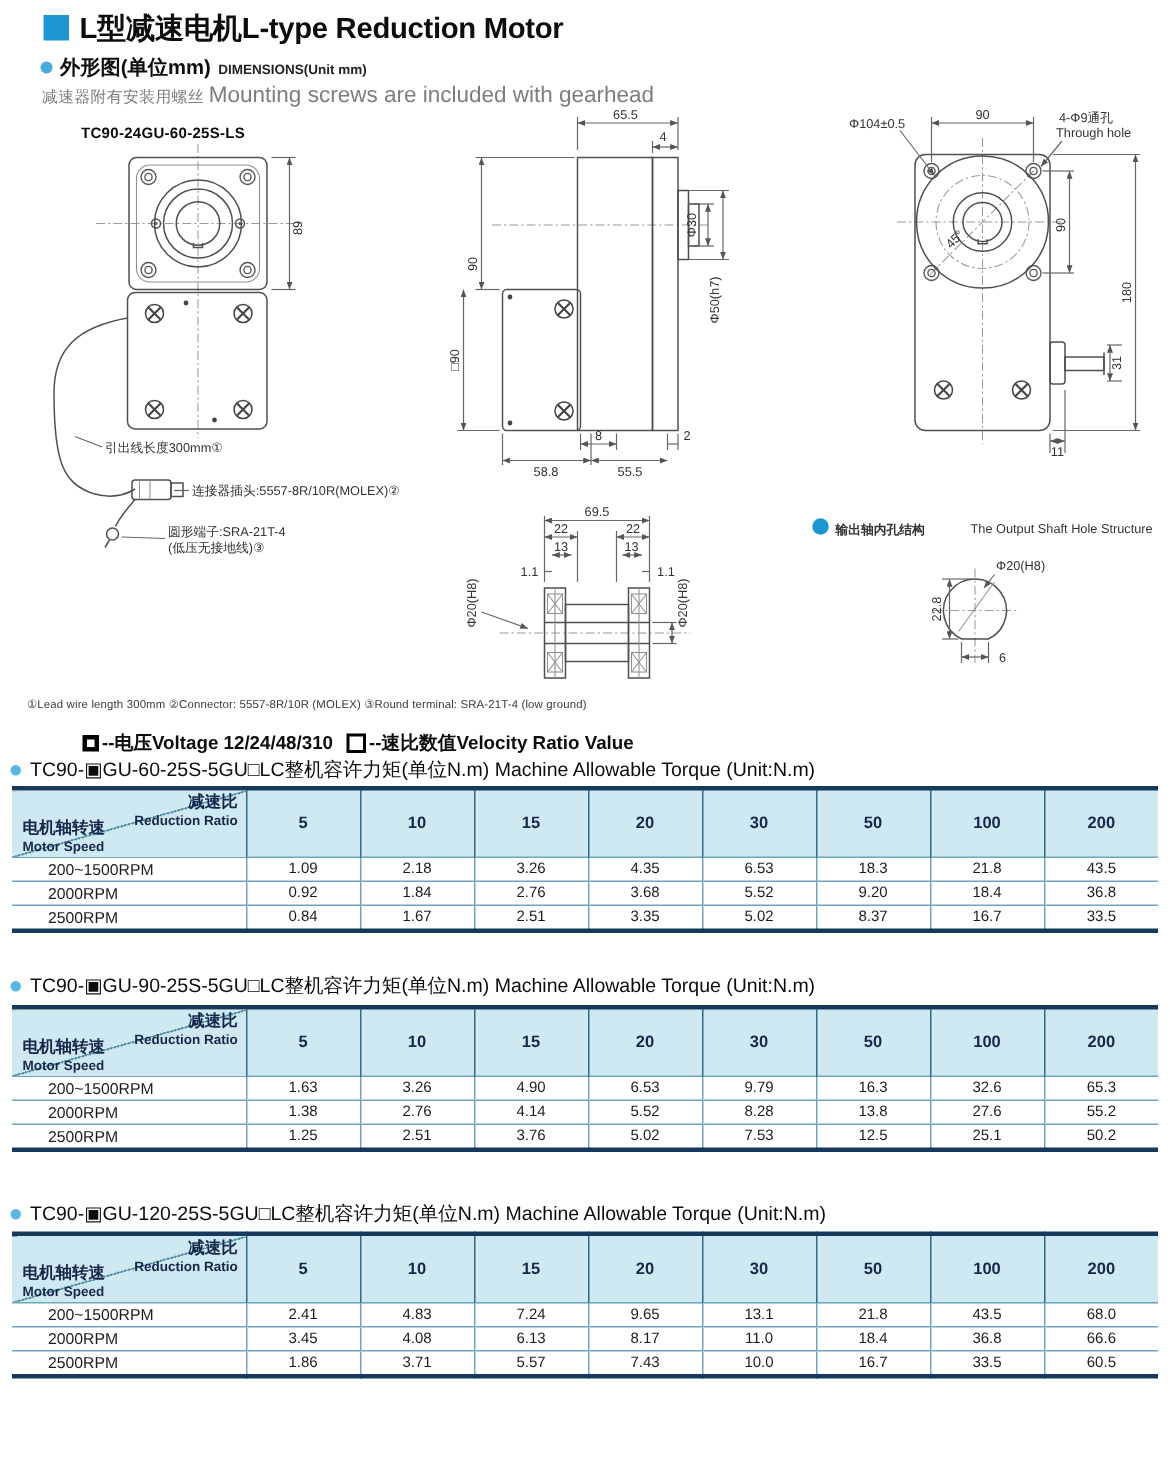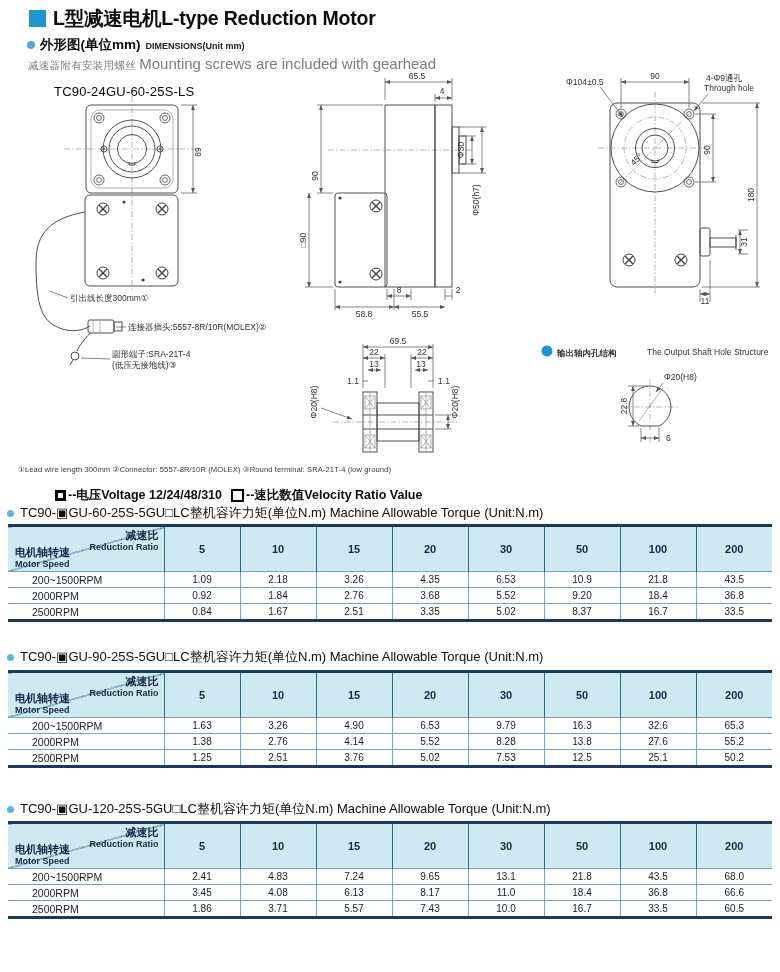--- a/index.html
+++ b/index.html
@@ -11,21 +11,21 @@
   .title-row{top:5px;left:29px;display:flex;align-items:center;gap:7px;}
   .title-sq{width:17px;height:17px;background:#1b96d3;flex:0 0 auto;}
   h1{font-size:19.5px;font-weight:bold;margin:0;color:#0d0d0d;letter-spacing:-0.2px;}
 
   .dims-heading{top:36px;left:27px;display:flex;align-items:baseline;gap:5px;}
   .dot-lg{width:8px;height:8px;border-radius:50%;background:#45aadd;align-self:center;flex:0 0 auto;}
   .dh-zh{font-size:13.5px;font-weight:bold;color:#0d0d0d;}
   .dh-en{font-size:9px;font-weight:bold;color:#222;}
   .dims-sub{top:55px;left:28px;font-size:10.5px;color:#7d7d7d;letter-spacing:.3px;}
   .ds-en{font-size:15px;letter-spacing:0;}
-  .model{top:84px;left:54px;font-size:13px;font-weight:normal;color:#0a0a0a;letter-spacing:.2px;}
+  .model{top:84px;left:54px;font-size:10px;font-weight:bold;color:#0a0a0a;letter-spacing:.2px;}
 
   
   svg.drawings{top:70px;left:0;}
   svg text{font-size:8.5px;fill:#333;}
   .ln{fill:none;stroke:#4f4f4f;stroke-width:1;}
   .thin{stroke:#8f8f8f;stroke-width:.7;}
   .cl{fill:none;stroke:#9a9a9a;stroke-width:.7;stroke-dasharray:6 2 1.5 2;}
   .dim{fill:none;stroke:#666;stroke-width:.8;}
 
   .footnote{top:465px;left:18px;font-size:7.6px;color:#3a3a3a;letter-spacing:.1px;}
@@ -346,21 +346,21 @@
     </tr>
   </thead>
   <tbody>
     <tr>
       <td>200~1500RPM</td>
       <td>1.09</td>
       <td>2.18</td>
       <td>3.26</td>
       <td>4.35</td>
       <td>6.53</td>
-      <td>10.9</td>
+      <td>18.3</td>
       <td>21.8</td>
       <td>43.5</td>
     </tr>
     <tr>
       <td>2000RPM</td>
       <td>0.92</td>
       <td>1.84</td>
       <td>2.76</td>
       <td>3.68</td>
       <td>5.52</td>

